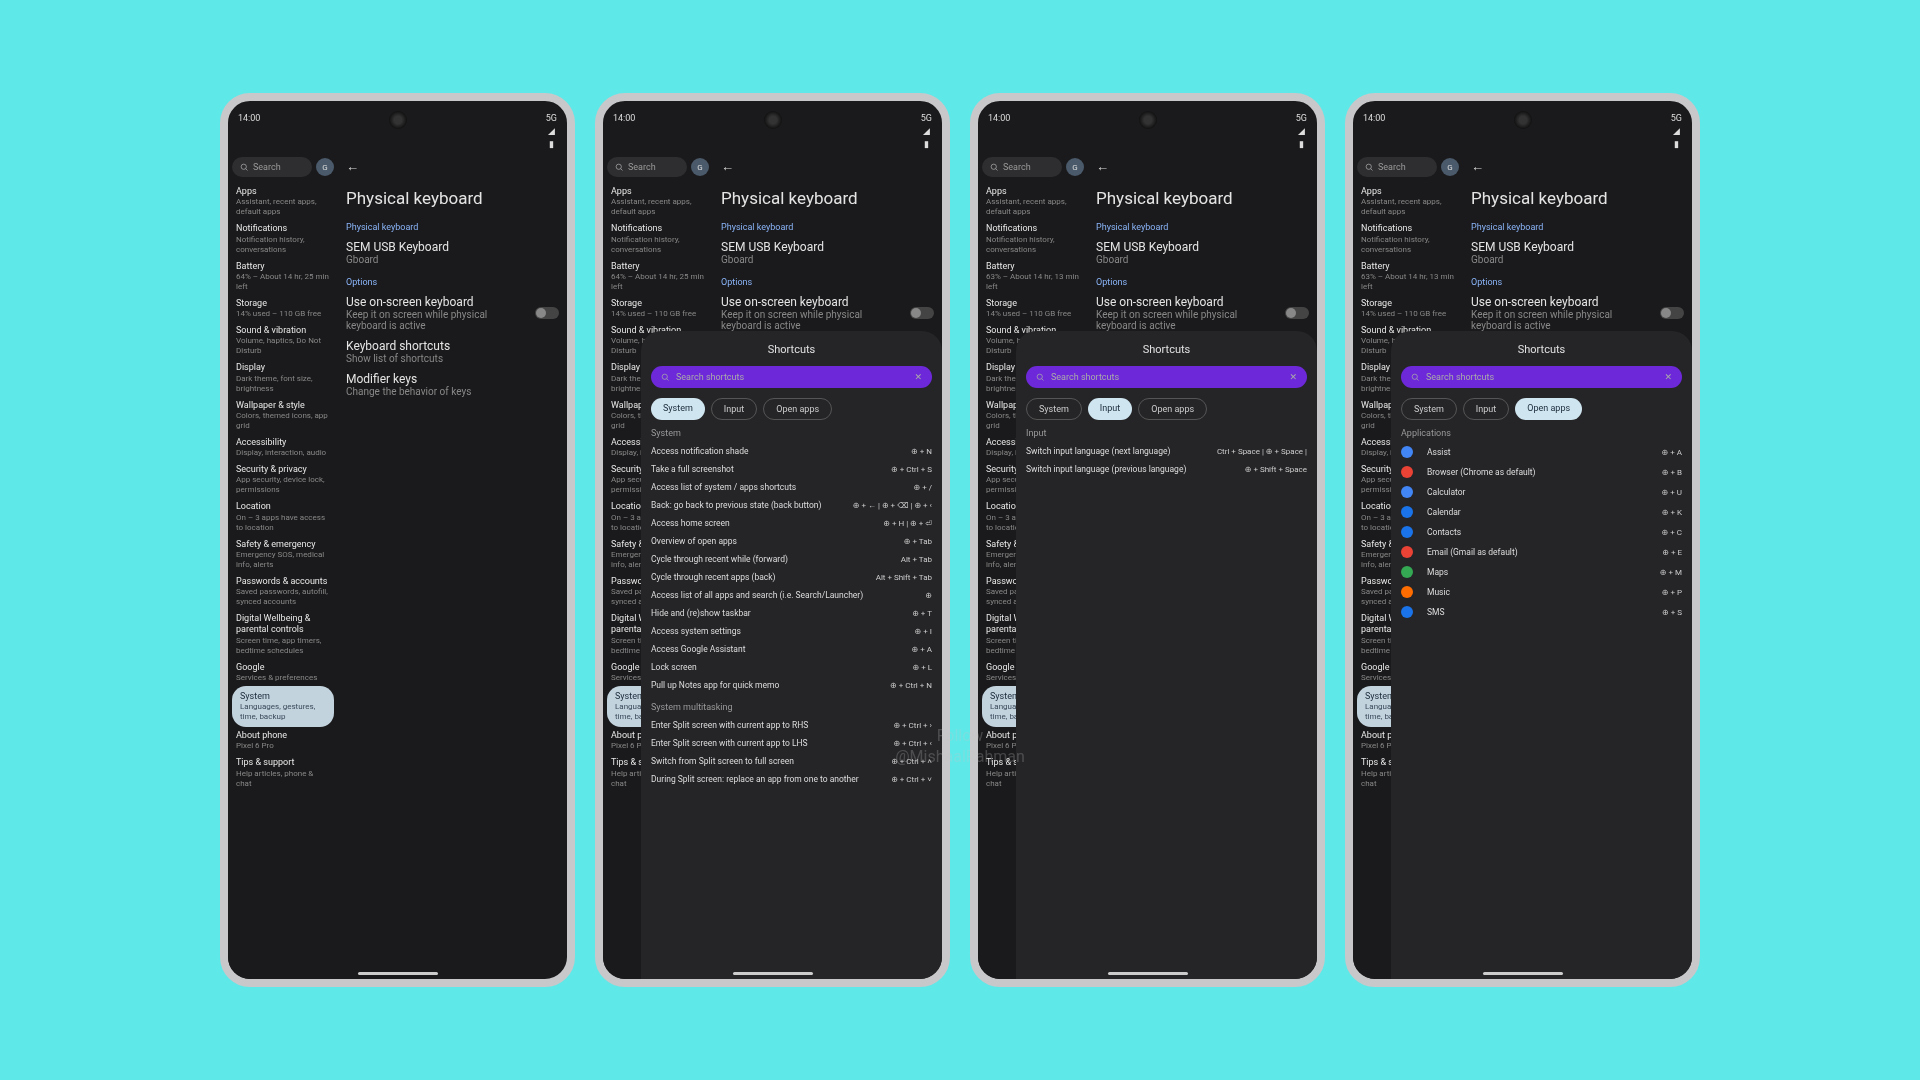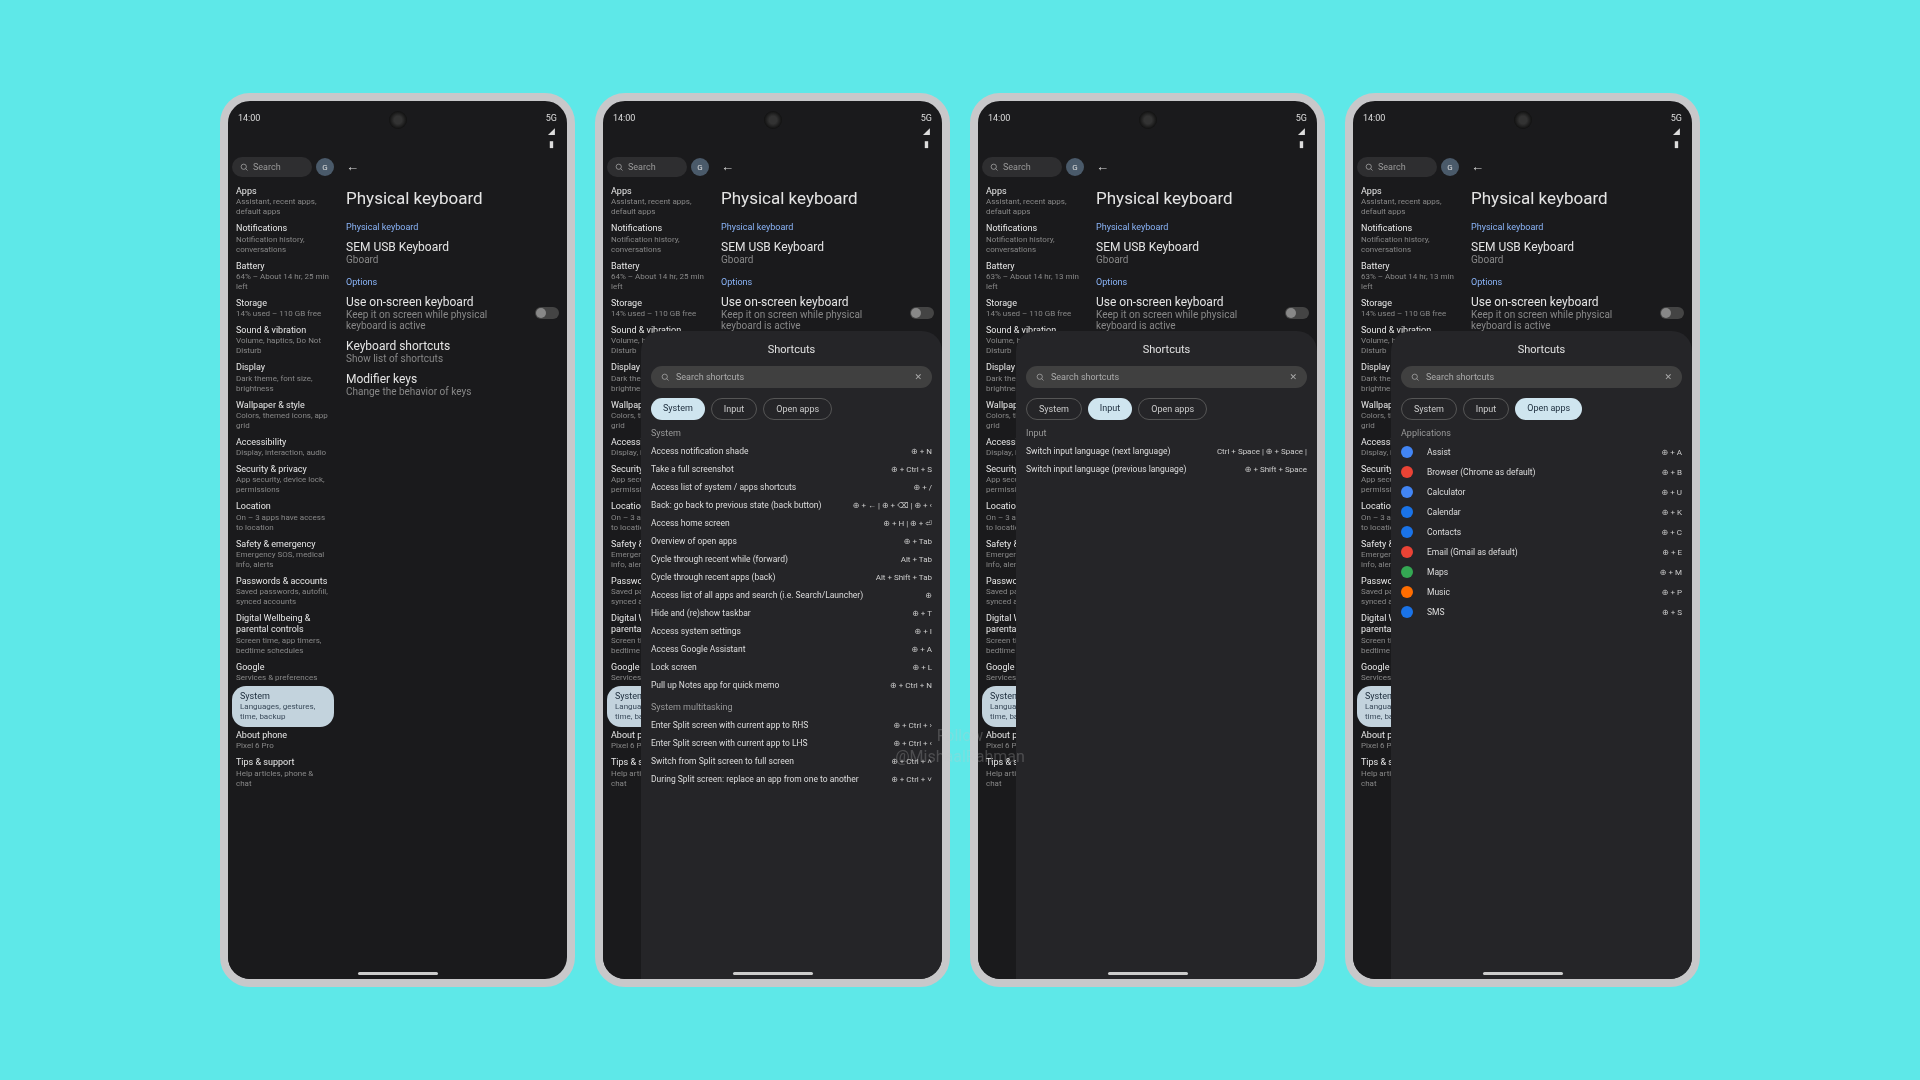--- a/index.html
+++ b/index.html
@@ -130,21 +130,21 @@
   bottom: 0;
   background: #252528;
   border-top-left-radius: 20px;
   border-top-right-radius: 20px;
   padding: 12px 10px 0 10px;
   overflow-y:auto;
   scrollbar-width: none;
 }
 .overlay-title { text-align:center; font-size:11px; color:#e0e0e0; margin-bottom:10px;}
 .ov-search {
-  background: #404040;
+  background: #6d28d9;
   border-radius: 18px;
   padding: 6px 10px;
   display:flex;align-items:center;gap:6px;
   color:#aaa;font-size:9px;
   margin-bottom: 10px;
 }
 .ov-search .x { margin-left:auto; }
 .chips { display:flex; gap:6px; margin-bottom:8px;}
 .chip {
   padding: 5px 12px;

